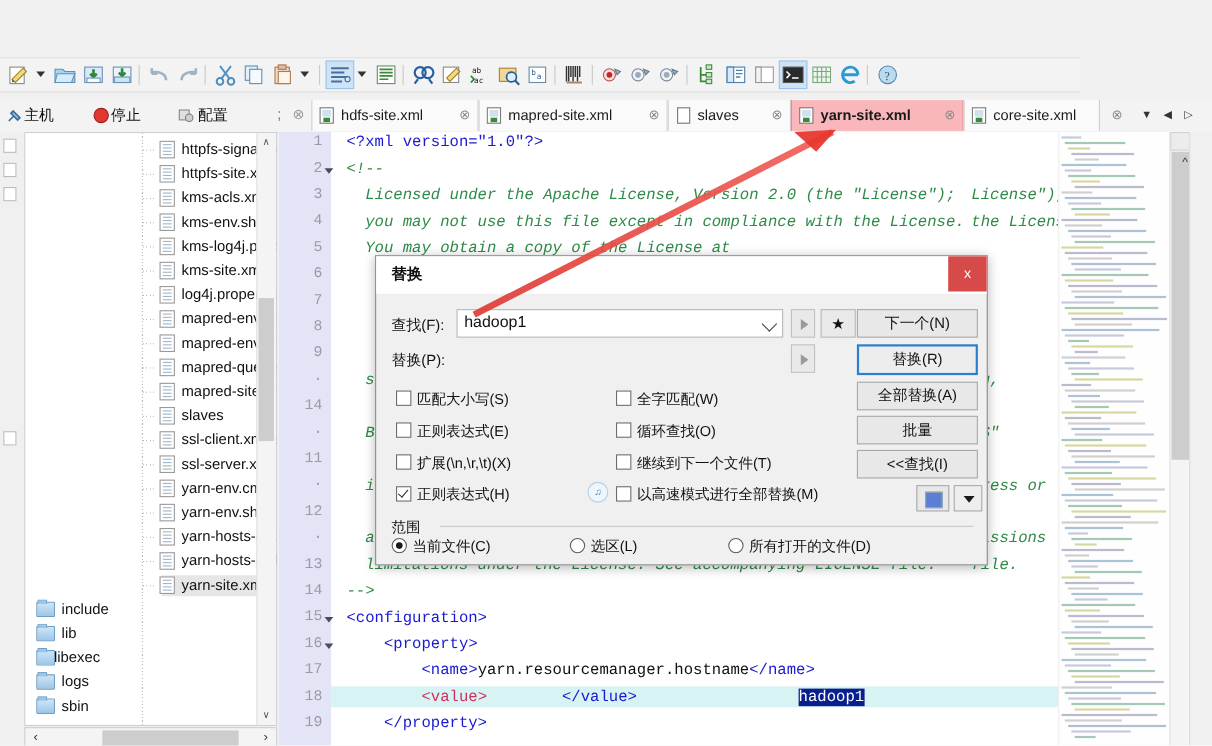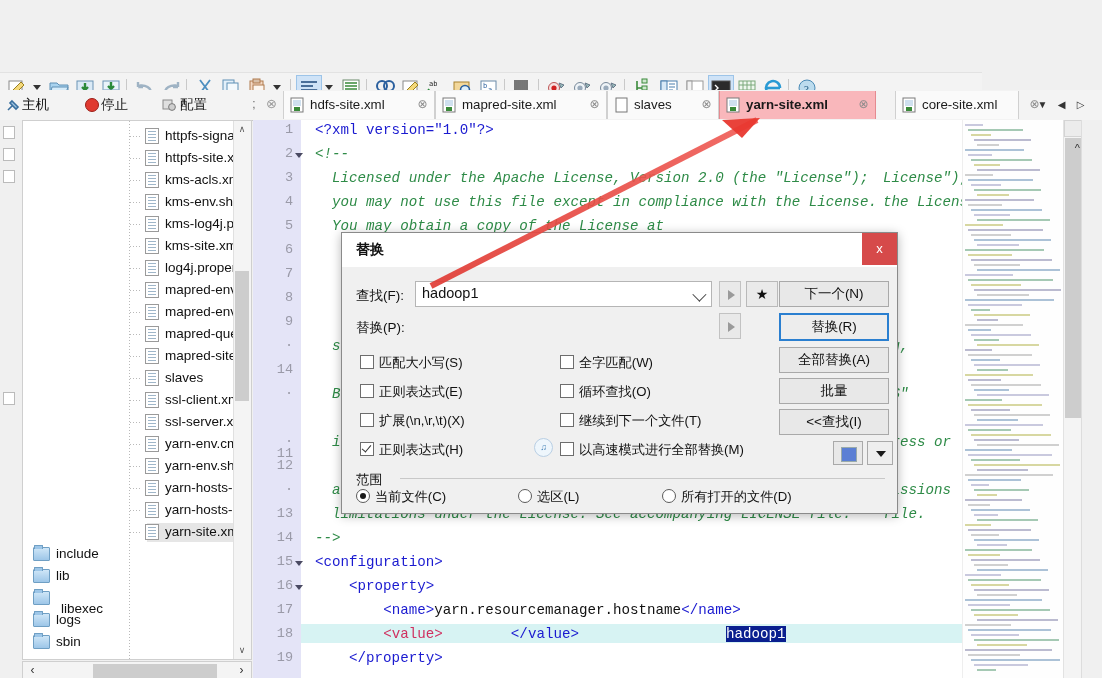--- a/index.html
+++ b/index.html
@@ -23,21 +23,21 @@
   .win-btn span{position:absolute;left:0;right:0;top:10px;text-align:center;font-size:15px;color:#333;line-height:14px;}
   .wb-min{right:140px;} .wb-max{right:94px;} .wb-close{right:48px;}
   .wb-min span{font-size:16px;} 
   .win-scroll-up{position:absolute;right:3px;top:7px;width:14px;height:16px;font-size:10px;color:#555;text-align:center;}
 
   
   .menubar{position:absolute;left:0;top:34px;width:1102px;height:26px;background:#ffffff;}
   .menubar .mi{position:absolute;top:4px;height:19px;line-height:19px;padding:0 7px;font-size:13.5px;color:#111;white-space:nowrap;}
 
   
-  .toolbar{position:absolute;left:0;top:72px;width:982px;height:30px;background:#f3f3f3;border-top:1px solid #e2e2e2;border-bottom:1px solid #dcdcdc;}
+  .toolbar{position:absolute;left:0;top:52px;width:982px;height:30px;background:#f3f3f3;border-top:1px solid #e2e2e2;border-bottom:1px solid #dcdcdc;}
   .tb{position:absolute;top:4px;width:22px;height:22px;}
   .tbsep{position:absolute;top:6px;width:1px;height:18px;background:#c9c9c9;}
   .tbcaret{position:absolute;top:12px;width:0;height:0;border-left:4px solid transparent;border-right:4px solid transparent;border-top:5px solid #333;}
   .tb-sel{position:absolute;top:2px;width:26px;height:26px;background:#cfe3f7;border:1px solid #9dc4e8;box-sizing:border-box;}
 
   
   .runbar{position:absolute;left:0;top:90px;width:1102px;height:30px;background:#f3f3f3;border-bottom:1px solid #c8c8c8;}
   .runitem{position:absolute;top:6px;font-size:13.5px;color:#111;white-space:nowrap;}
   .runicon{position:absolute;top:7px;width:16px;height:16px;}
   .tab{position:absolute;top:91px;height:28px;box-sizing:border-box;border-left:1px solid #d0d0d0;border-right:1px solid #d0d0d0;background:#fafafa;}
@@ -378,21 +378,21 @@
       </div>
       <div class="tab active" style="left: 719px; width: 157px;">
         <div class="ticon"><svg width="15" height="16" viewBox="0 0 15 16">
             <rect x="1" y="1" width="12" height="14" fill="#fff" stroke="#7a7a7a"></rect>
             <rect x="3" y="3" width="8" height="6" fill="#cfe0ef"></rect>
             <rect x="4" y="10" width="6" height="4" fill="#3a8a3a"></rect>
           </svg></div>
         <div class="tlabel">yarn-site.xml</div>
         <div class="tclose" style="left: 137px;">⊗</div>
       </div>
-      <div class="tab" style="left: 895px; width: 124px; padding-left: 28px;">
+      <div class="tab" style="left: 876px; width: 124px; padding-left: 28px;">
         <div class="ticon"><svg width="15" height="16" viewBox="0 0 15 16">
             <rect x="1" y="1" width="12" height="14" fill="#fff" stroke="#7a7a7a"></rect>
             <rect x="3" y="3" width="8" height="6" fill="#cfe0ef"></rect>
             <rect x="4" y="10" width="6" height="4" fill="#3a8a3a"></rect>
           </svg></div>
         <div class="tlabel">core-site.xml</div>
         <div class="tclose" style="left: 132px;">⊗</div>
       </div>
     </div>
   <div class="tabnav" style="left:1033px">▼</div>
@@ -508,21 +508,21 @@
           <div class="tree-row" style="top: 422px; width: 100%;">
             <div class="foldericon" style="left: 10px;"></div>
             <div class="tlbl" style="left: 33px;">include</div>
           </div>
           <div class="tree-row" style="top: 444px; width: 100%;">
             <div class="foldericon" style="left: 10px;"></div>
             <div class="tlbl" style="left: 33px;">lib</div>
           </div>
           <div class="tree-row" style="top: 466px; width: 100%;">
             <div class="foldericon" style="left: 10px;"></div>
-            <div class="tlbl" style="left: 38px; margin-top: 11px;">libexec</div>
+            <div class="tlbl" style="left: 26px;">libexec</div>
           </div>
           <div class="tree-row" style="top: 488px; width: 100%;">
             <div class="foldericon" style="left: 10px;"></div>
             <div class="tlbl" style="left: 33px;">logs</div>
           </div>
           <div class="tree-row" style="top: 510px; width: 100%;">
             <div class="foldericon" style="left: 10px;"></div>
             <div class="tlbl" style="left: 33px;">sbin</div>
           </div>
         </div>
@@ -560,21 +560,21 @@
         <div class="gline" style="top: 170px;">8</div>
         <div class="codeline" style="top: 170px;"><span class="cm"></span></div>
         <div class="gline" style="top: 194px;">9</div>
         <div class="codeline" style="top: 194px;"><span class="cm"></span></div>
         <div class="gline" style="top: 218px;">·</div>
         <div class="codeline" style="top: 218px;"><span class="cm">  s</span></div>
         <div class="gline" style="top: 242px;">14</div>
         <div class="codeline" style="top: 242px;"><span class="cm"></span></div>
         <div class="gline" style="top: 266px;">·</div>
         <div class="codeline" style="top: 266px;"><span class="cm">  B</span></div>
-        <div class="gline" style="top: 290px; margin-top: 36px;">11</div>
+        <div class="gline" style="top: 290px;">11</div>
         <div class="codeline" style="top: 290px;"><span class="cm"></span></div>
         <div class="gline" style="top: 314px;">·</div>
         <div class="codeline" style="top: 314px;"><span class="cm">  i</span></div>
         <div class="gline" style="top: 338px;">12</div>
         <div class="codeline" style="top: 338px;"><span class="cm"></span></div>
         <div class="gline" style="top: 362px;">·</div>
         <div class="codeline" style="top: 362px;"><span class="cm">  a</span></div>
         <div class="gline" style="top: 386px;">13</div>
         <div class="codeline" style="top: 386px;"><span class="cm">  limitations under the License. See accompanying LICENSE file.</span></div>
         <div class="gline" style="top: 410px;">14</div>

